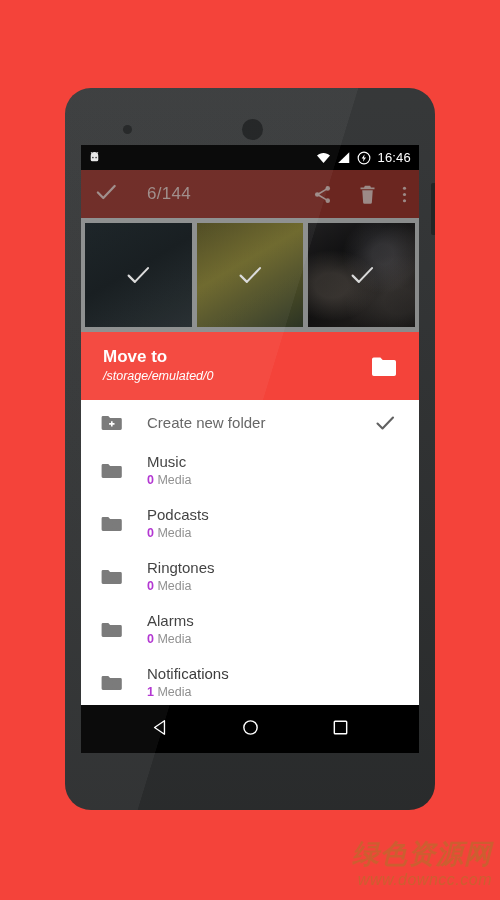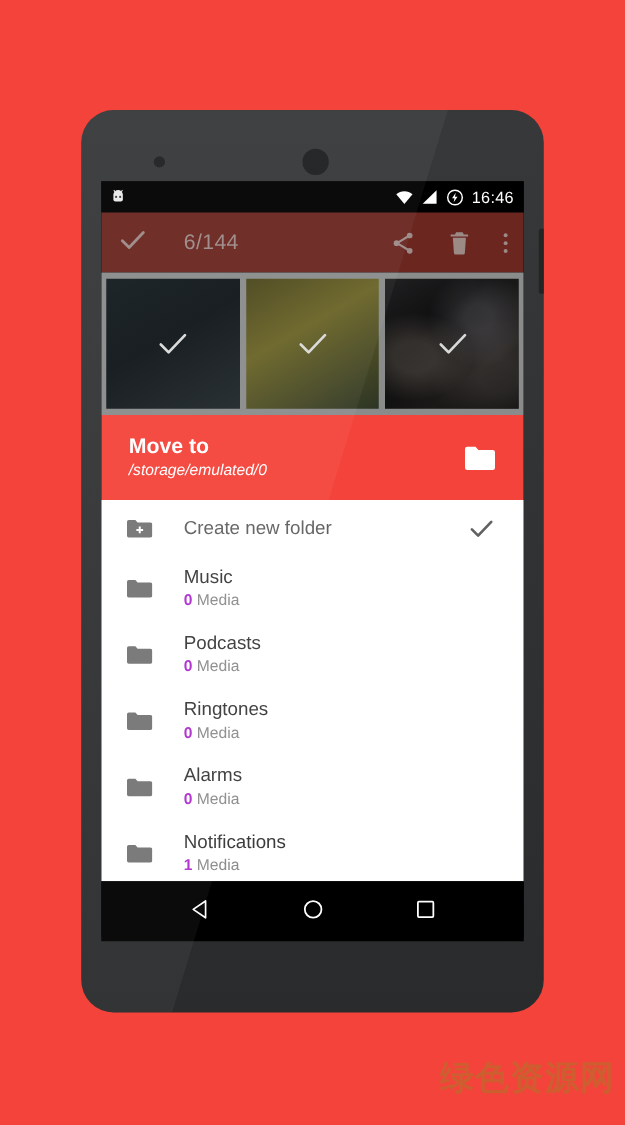--- a/index.html
+++ b/index.html
@@ -9,24 +9,25 @@
     font-family:"Liberation Sans", sans-serif;
   }
   body {
     background:#f4433a;
     position:relative;
   }
 
   
   .watermark {
     position:absolute;
-    right:8px; bottom:24px;
+    right:8px; bottom:12px;
     text-align:right;
     pointer-events:none;
     line-height:1;
+    font-style:italic;
   }
   .wm-cn {
     font-size:27px;
     font-weight:bold;
     color:#b5702a;
     opacity:.62;
     letter-spacing:1px;
     display:block;
   }
   .wm-url {
@@ -478,13 +479,14 @@
     </div>
 
   </div>
 
   <div class="power-btn"></div>
   <div class="phone-sheen"></div>
 </div>
 
 <div class="watermark">
   <span class="wm-cn">绿色资源网</span>
+  <span class="wm-url">www.downcc.com</span>
 </div>
 
 </body></html>

